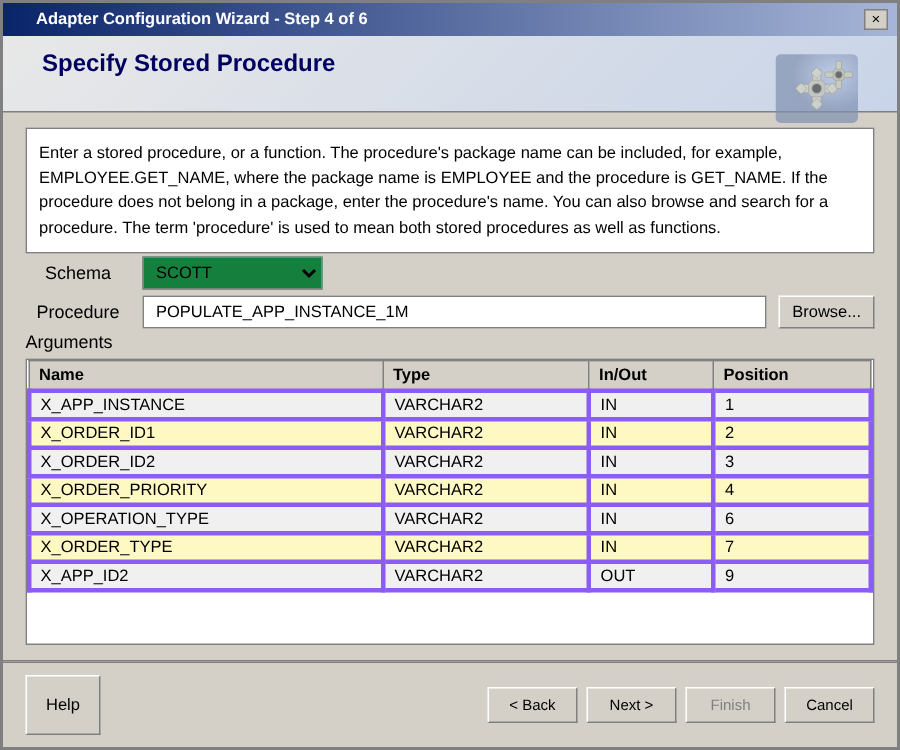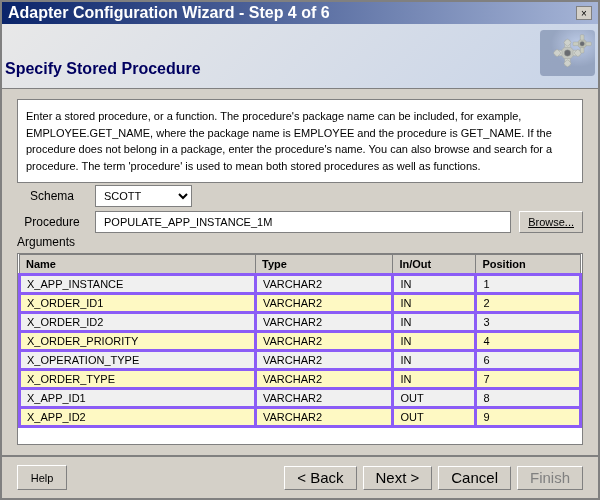--- a/index.html
+++ b/index.html
@@ -22,22 +22,23 @@
       background: linear-gradient(to right, #0a246a, #a6b5d7);
       color: white;
       padding: 3px 6px;
       display: flex;
       align-items: center;
       justify-content: space-between;
       height: 22px;
       flex-shrink: 0;
     }
     .title-bar-text {
-      font-size: 16px;
+      font-size: 11px;
       font-weight: bold;
+      margin-left: 16px;
     }
     .title-bar-close {
       background: #d4d0c8;
       border: 1px solid #808080;
       width: 16px;
       height: 14px;
       font-size: 10px;
       cursor: pointer;
       display: flex;
       align-items: center;
@@ -45,25 +46,25 @@
     }
     .content-area {
       background: #d4d0c8;
       flex: 1;
       display: flex;
       flex-direction: column;
     }
     .header-section {
       background: linear-gradient(135deg, #e8e8e8, #c8d4e8);
       border-bottom: 1px solid #808080;
-      padding: 10px 3px;
-      display: flex;
-      align-items: flex-end;
+      padding: 10px 26px;
+      display: flex;
+      align-items: flex-start;
       justify-content: space-between;
-      height: 65px;
+      height: 51px;
       flex-shrink: 0;
     }
     .header-title {
       font-size: 16px;
       font-weight: bold;
       color: #000060;
     }
     .gear-icon {
       width: 55px;
       height: 50px;
@@ -89,44 +90,43 @@
       gap: 8px;
       margin: 2px 0;
     }
     .form-label {
       width: 70px;
       font-size: 12px;
       text-align: center;
       flex-shrink: 0;
     }
     .form-select {
-      width: 97px;
+      width: 120px;
       height: 22px;
       border: 1px solid #808080;
-      background: #ffffff;
+      background: #15803d;
       font-size: 11px;
       padding: 1px 4px;
     }
     .form-input {
       flex: 1;
       height: 22px;
       border: 1px solid #808080;
       background: white;
       font-size: 11px;
       padding: 1px 8px;
     }
     .browse-btn {
       height: 22px;
       padding: 0 8px;
       background: #d4d0c8;
       border: 1px solid;
       border-color: #ffffff #808080 #808080 #ffffff;
       font-size: 11px;
       cursor: pointer;
-      text-decoration: underline;
     }
     .arguments-section {
       flex: 1;
       display: flex;
       flex-direction: column;
     }
     .arguments-label {
       font-size: 12px;
       font-weight: normal;
       margin-bottom: 4px;
@@ -177,30 +177,30 @@
     .footer-right {
       display: flex;
       gap: 6px;
     }
     .footer-btn {
       height: 24px;
       padding: 0 12px;
       background: #d4d0c8;
       border: 1px solid;
       border-color: #ffffff #808080 #808080 #ffffff;
-      font-size: 15px;
+      font-size: 10px;
       cursor: pointer;
       min-width: 60px;
     }
     .footer-btn:disabled {
       color: #808080;
       cursor: default;
     }
     .help-btn {
-      height: 25px;
+      height: 40px;
       padding: 0 12px;
       background: #d4d0c8;
       border: 1px solid;
       border-color: #ffffff #808080 #808080 #ffffff;
       font-size: 11px;
       cursor: pointer;
       min-width: 50px;
     }
     .divider-line {
       border: none;
@@ -311,43 +311,37 @@
                   <td>IN</td>
                   <td>6</td>
                 </tr>
                 <tr>
                   <td>X_ORDER_TYPE</td>
                   <td>VARCHAR2</td>
                   <td>IN</td>
                   <td>7</td>
                 </tr>
                 <tr>
-                  <td>X_APP_ID1</td>
-                  <td>VARCHAR2</td>
-                  <td>OUT</td>
-                  <td>8</td>
-                </tr>
-                <tr>
                   <td>X_APP_ID2</td>
                   <td>VARCHAR2</td>
                   <td>OUT</td>
                   <td>9</td>
                 </tr>
               </tbody>
           </table>
         </div>
       </div>
     </div>
 
     <hr class="divider-line">
     <div class="footer">
       <div class="footer-left">
         <button class="help-btn">Help</button>
       </div>
       <div class="footer-right">
         <button class="footer-btn">&lt; Back</button>
         <button class="footer-btn">Next &gt;</button>
+        <button class="footer-btn" disabled="">Finish</button>
         <button class="footer-btn">Cancel</button>
-        <button class="footer-btn" disabled="">Finish</button>
       </div>
     </div>
   </div>
 </div>
 
 </body></html>

